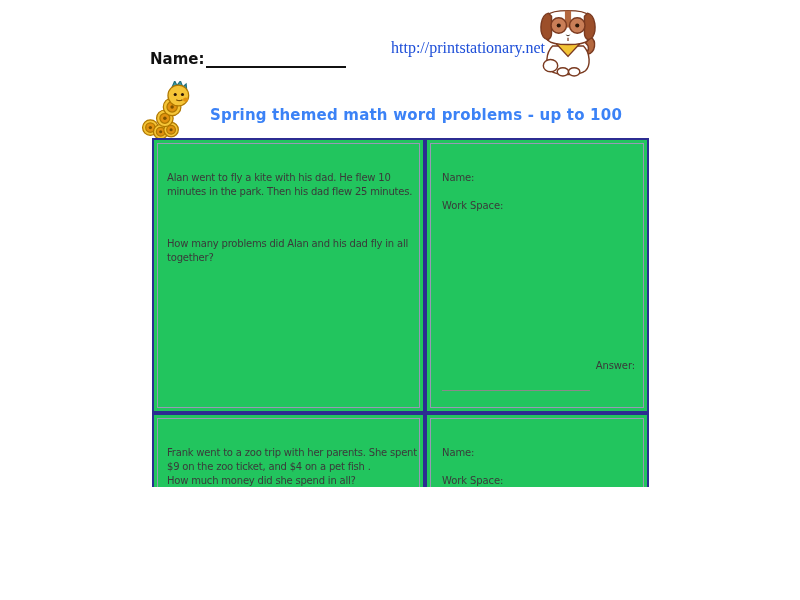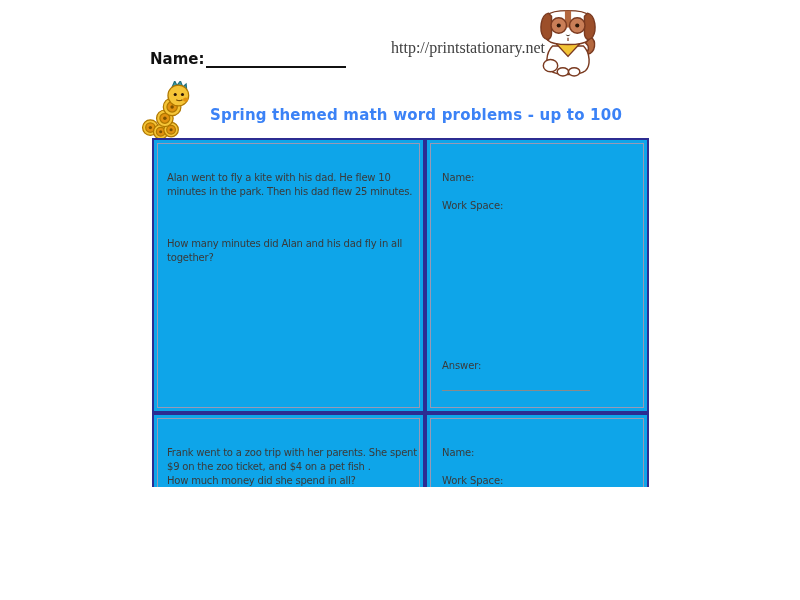--- a/index.html
+++ b/index.html
@@ -5,40 +5,40 @@
   html,body{margin:0;padding:0;}
   body{width:800px;height:600px;overflow:hidden;background:#ffffff;
        font-family:"DejaVu Sans","Liberation Sans",sans-serif;}
   .page{position:relative;width:800px;height:487px;overflow:hidden;background:#fff;}
 
   
   .hdr-name{position:absolute;left:150px;top:50px;display:flex;align-items:flex-end;
             font-weight:bold;font-size:15px;color:#111;}
   .hdr-name-line{display:inline-block;width:140px;height:15px;border-bottom:2px solid #111;margin-left:2px;}
   .hdr-url{position:absolute;left:391px;top:39px;font-family:"Liberation Serif","DejaVu Serif",serif;
-           font-size:16px;color:#404040;}
+           font-size:16px;color:#1d4ed8;}
   .dog-svg{position:absolute;left:537px;top:7px;width:62px;height:72px;}
   .cat-svg{position:absolute;left:141px;top:81px;width:56px;height:58px;}
   .title{position:absolute;left:210px;top:106px;font-weight:bold;font-size:15px;color:#3b82f6;letter-spacing:0.2px;}
 
   
   .grid{position:absolute;left:152px;top:138px;width:497px;display:grid;
         grid-template-columns:273px 224px;grid-template-rows:275px 330px;}
-  .cell{border:2px solid #2c2c92;background:#0ea5e9;padding:3px;box-sizing:border-box;}
+  .cell{border:2px solid #2c2c92;background:#22c55e;padding:3px;box-sizing:border-box;}
   .inner{width:100%;height:100%;border:1px solid #9899b5;box-sizing:border-box;
          display:flex;flex-direction:column;color:#3a3a3a;}
   .inner.prob{padding:27px 4px 8px 9px;}
   .inner.ws{padding:27px 8px 8px 11px;}
   .statement,.question{margin:0;font-size:10px;line-height:14px;letter-spacing:-0.2px;white-space:pre;}
   .gap-large{margin-top:38px;}
   .gap-small{}
   .ws-label{font-size:10px;line-height:13px;letter-spacing:-0.1px;}
   .ws-name{margin-bottom:15px;}
   .ws-spacer{flex:1;}
-  .ws-answer{margin-bottom:18px;}
+  .ws-answer{margin-bottom:18px;text-align:right;}
   .answer-line{width:148px;border-bottom:1px solid #8a8a8a;margin-bottom:8px;}
 </style>
 </head>
 <body>
 
 <div class="page">
 
   <div class="hdr-name">
     <span>Name:</span>
       <span class="hdr-name-line"></span>
@@ -96,21 +96,21 @@
   </svg>
 
   <div class="title">Spring themed math word problems - up to 100</div>
 
   <div class="grid">
 
     <div class="cell">
       <div class="inner prob">
         <p class="statement">Alan went to fly a kite with his dad. He flew 10
 minutes in the park. Then his dad flew 25 minutes.</p>
-        <p class="question gap-large">How many minutes did Alan and his dad fly in all
+        <p class="question gap-large">How many problems did Alan and his dad fly in all
 together?</p>
       </div>
     </div>
 
     <div class="cell">
       <div class="inner ws">
         <div class="ws-label ws-name">Name:</div>
         <div class="ws-label">Work Space:</div>
         <div class="ws-spacer"></div>
         <div class="ws-label ws-answer">Answer:</div>

